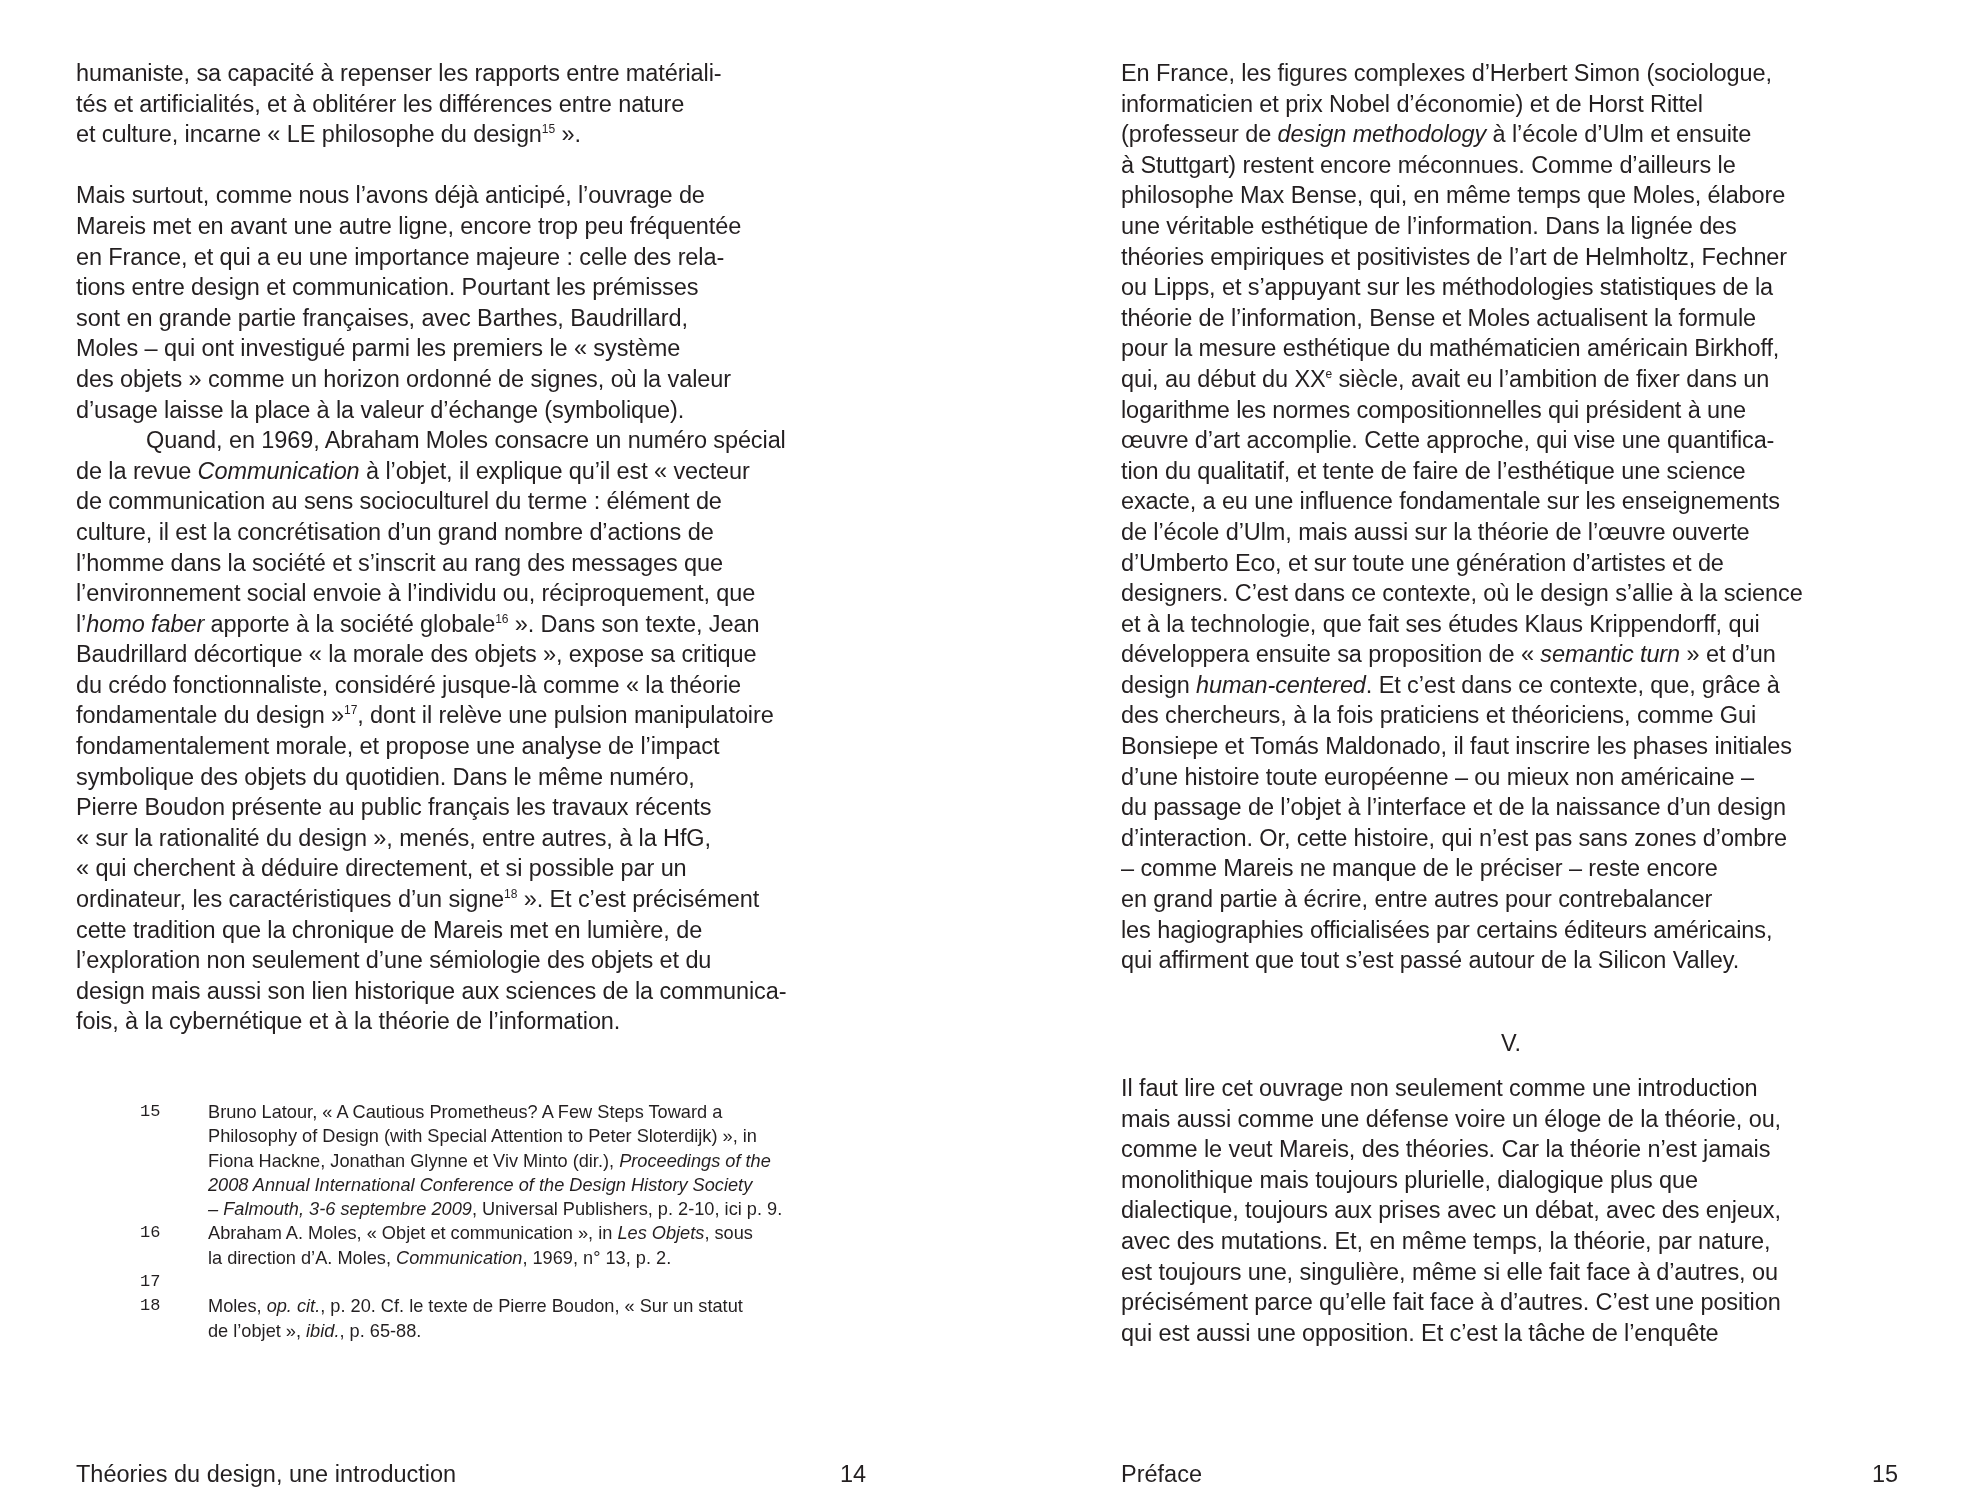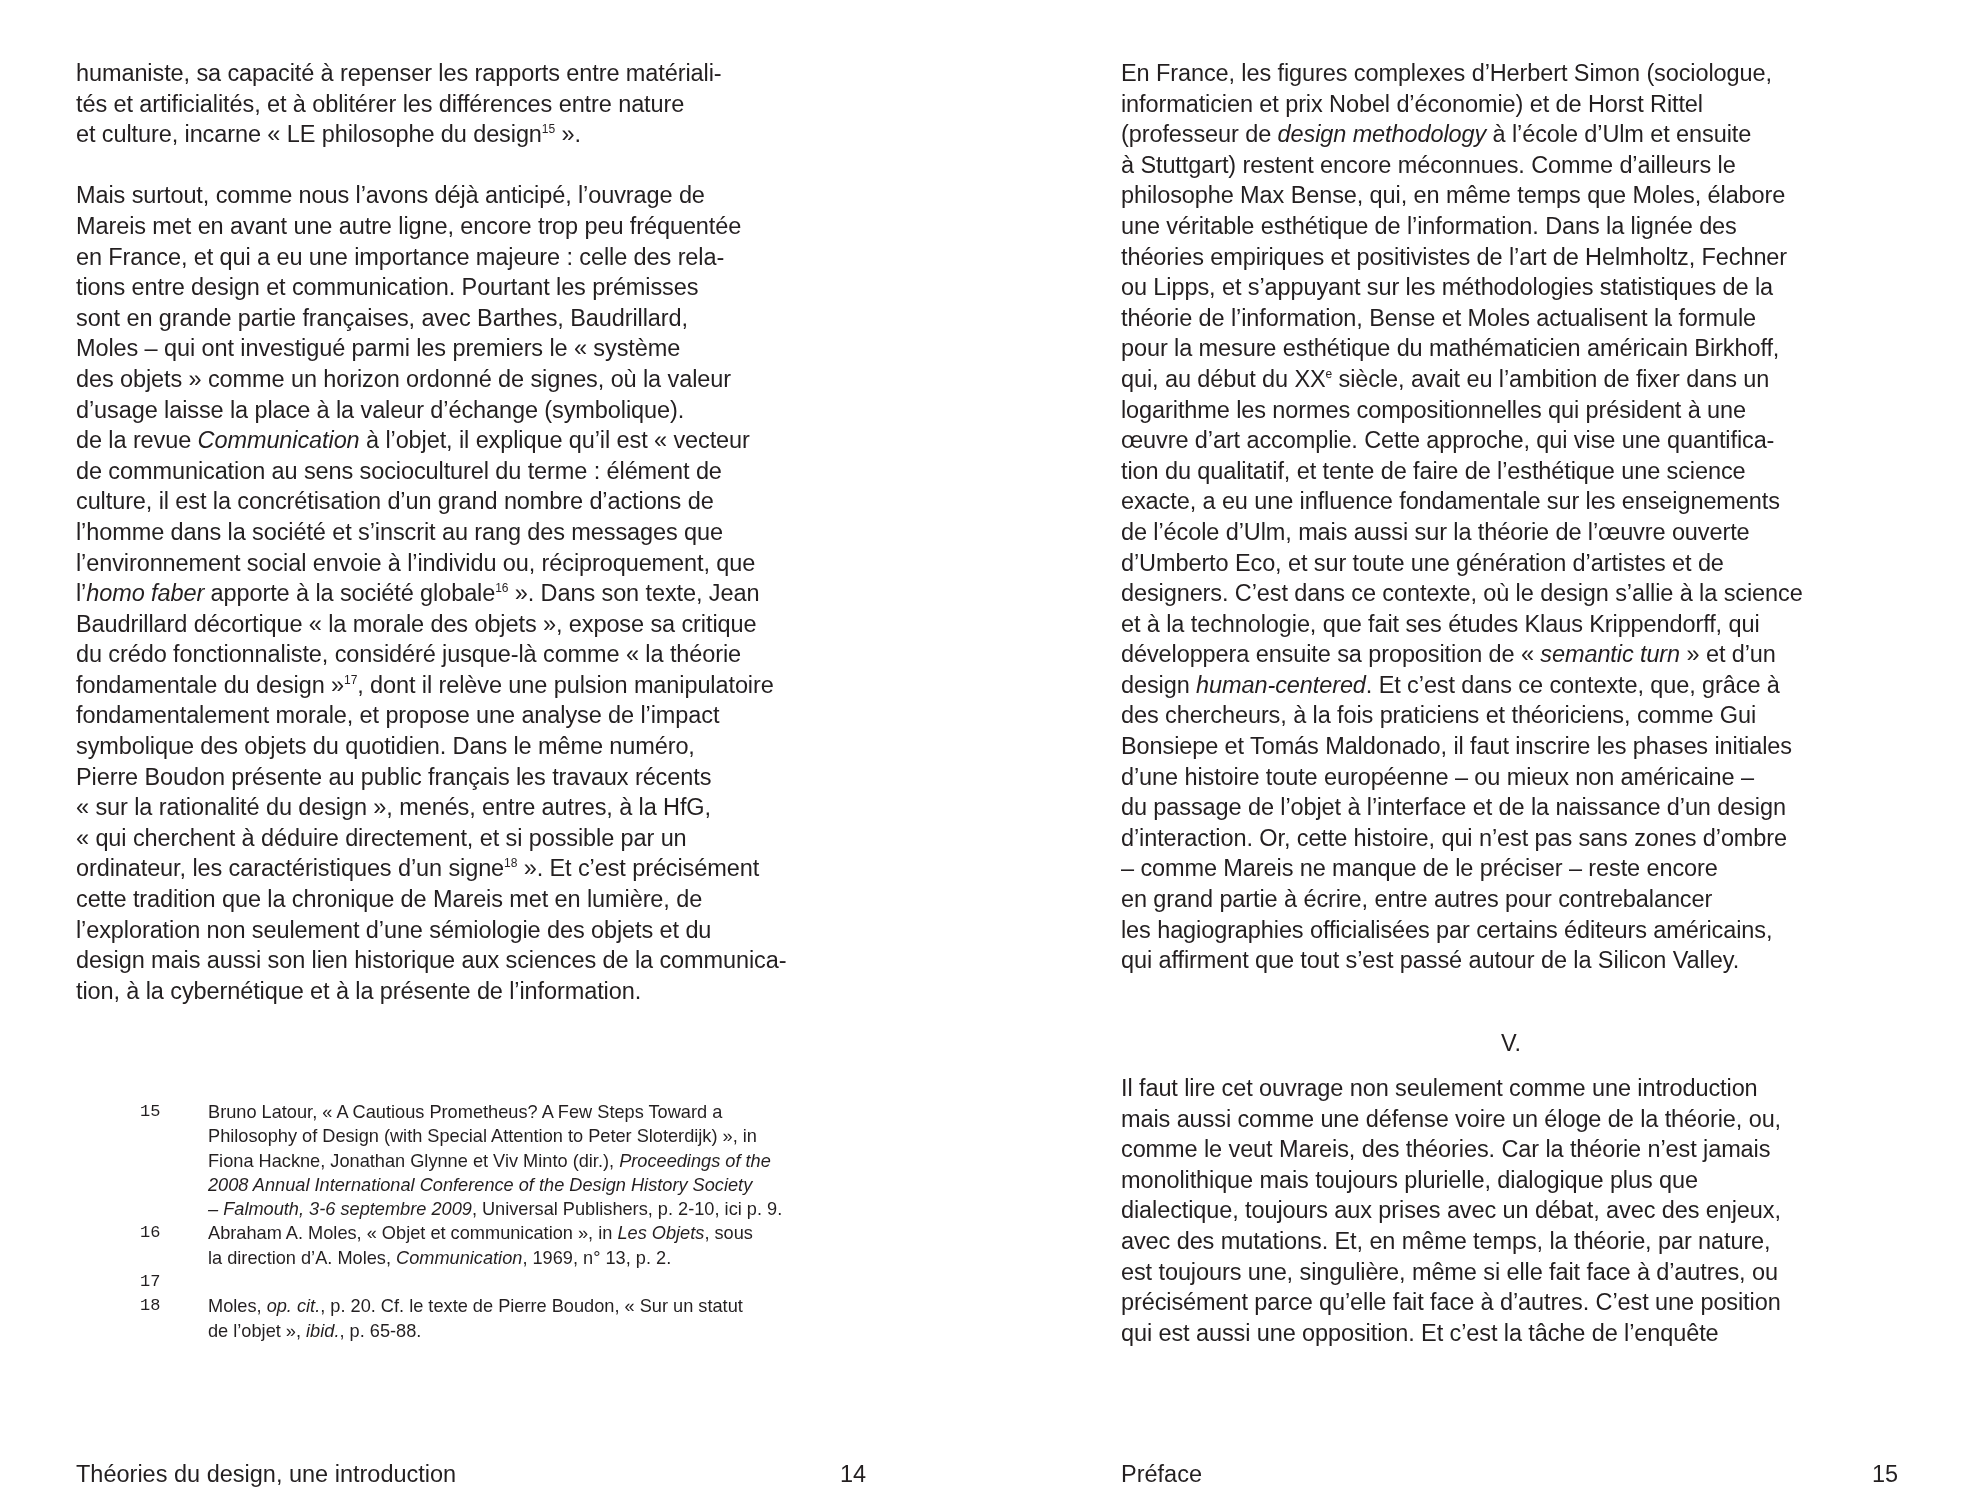--- a/index.html
+++ b/index.html
@@ -31,39 +31,40 @@
   <p><span>et culture, incarne « LE philosophe du design</span><sup>15</sup><span> ».</span></p>
   <div class="gap"></div>
   <p>Mais surtout, comme nous l’avons déjà anticipé, l’ouvrage de</p>
   <p>Mareis met en avant une autre ligne, encore trop peu fréquentée</p>
   <p>en France, et qui a eu une importance majeure : celle des rela-</p>
   <p>tions entre design et communication. Pourtant les prémisses</p>
   <p>sont en grande partie françaises, avec Barthes, Baudrillard,</p>
   <p>Moles – qui ont investigué parmi les premiers le « système</p>
   <p>des objets » comme un horizon ordonné de signes, où la valeur</p>
   <p>d’usage laisse la place à la valeur d’échange (symbolique).</p>
+  <p class="indent">Quand, en 1969, Abraham Moles consacre un numéro spécial</p>
   <p><span>de la revue </span><em>Communication</em><span> à l’objet, il explique qu’il est « vecteur</span></p>
   <p>de communication au sens socioculturel du terme : élément de</p>
   <p>culture, il est la concrétisation d’un grand nombre d’actions de</p>
   <p>l’homme dans la société et s’inscrit au rang des messages que</p>
   <p>l’environnement social envoie à l’individu ou, réciproquement, que</p>
   <p><span>l’</span><em>homo faber</em><span> apporte à la société globale</span><sup>16</sup><span> ». Dans son texte, Jean</span></p>
   <p>Baudrillard décortique « la morale des objets », expose sa critique</p>
   <p>du crédo fonctionnaliste, considéré jusque-là comme « la théorie</p>
   <p><span>fondamentale du design »</span><sup>17</sup><span>, dont il relève une pulsion manipulatoire</span></p>
   <p>fondamentalement morale, et propose une analyse de l’impact</p>
   <p>symbolique des objets du quotidien. Dans le même numéro,</p>
   <p>Pierre Boudon présente au public français les travaux récents</p>
   <p>« sur la rationalité du design », menés, entre autres, à la HfG,</p>
   <p>« qui cherchent à déduire directement, et si possible par un</p>
   <p><span>ordinateur, les caractéristiques d’un signe</span><sup>18</sup><span> ». Et c’est précisément</span></p>
   <p>cette tradition que la chronique de Mareis met en lumière, de</p>
   <p>l’exploration non seulement d’une sémiologie des objets et du</p>
   <p>design mais aussi son lien historique aux sciences de la communica-</p>
-  <p>tion, à la cybernétique et à la présente de l’information.</p>
+  <p>fois, à la cybernétique et à la théorie de l’information.</p>
 </div>
 
 <div class="notes">
   <div class="note">
     <div class="num">15</div>
     <div class="txt">
       <span>Bruno Latour, « A Cautious Prometheus? A Few Steps Toward a</span>
       <span>Philosophy of Design (with Special Attention to Peter Sloterdijk) », in</span>
       <span><b style="font-weight:normal">Fiona Hackne, Jonathan Glynne et Viv Minto (dir.), </b><em>Proceedings of the</em></span>
       <span><em>2008 Annual International Conference of the Design History Society</em></span>

